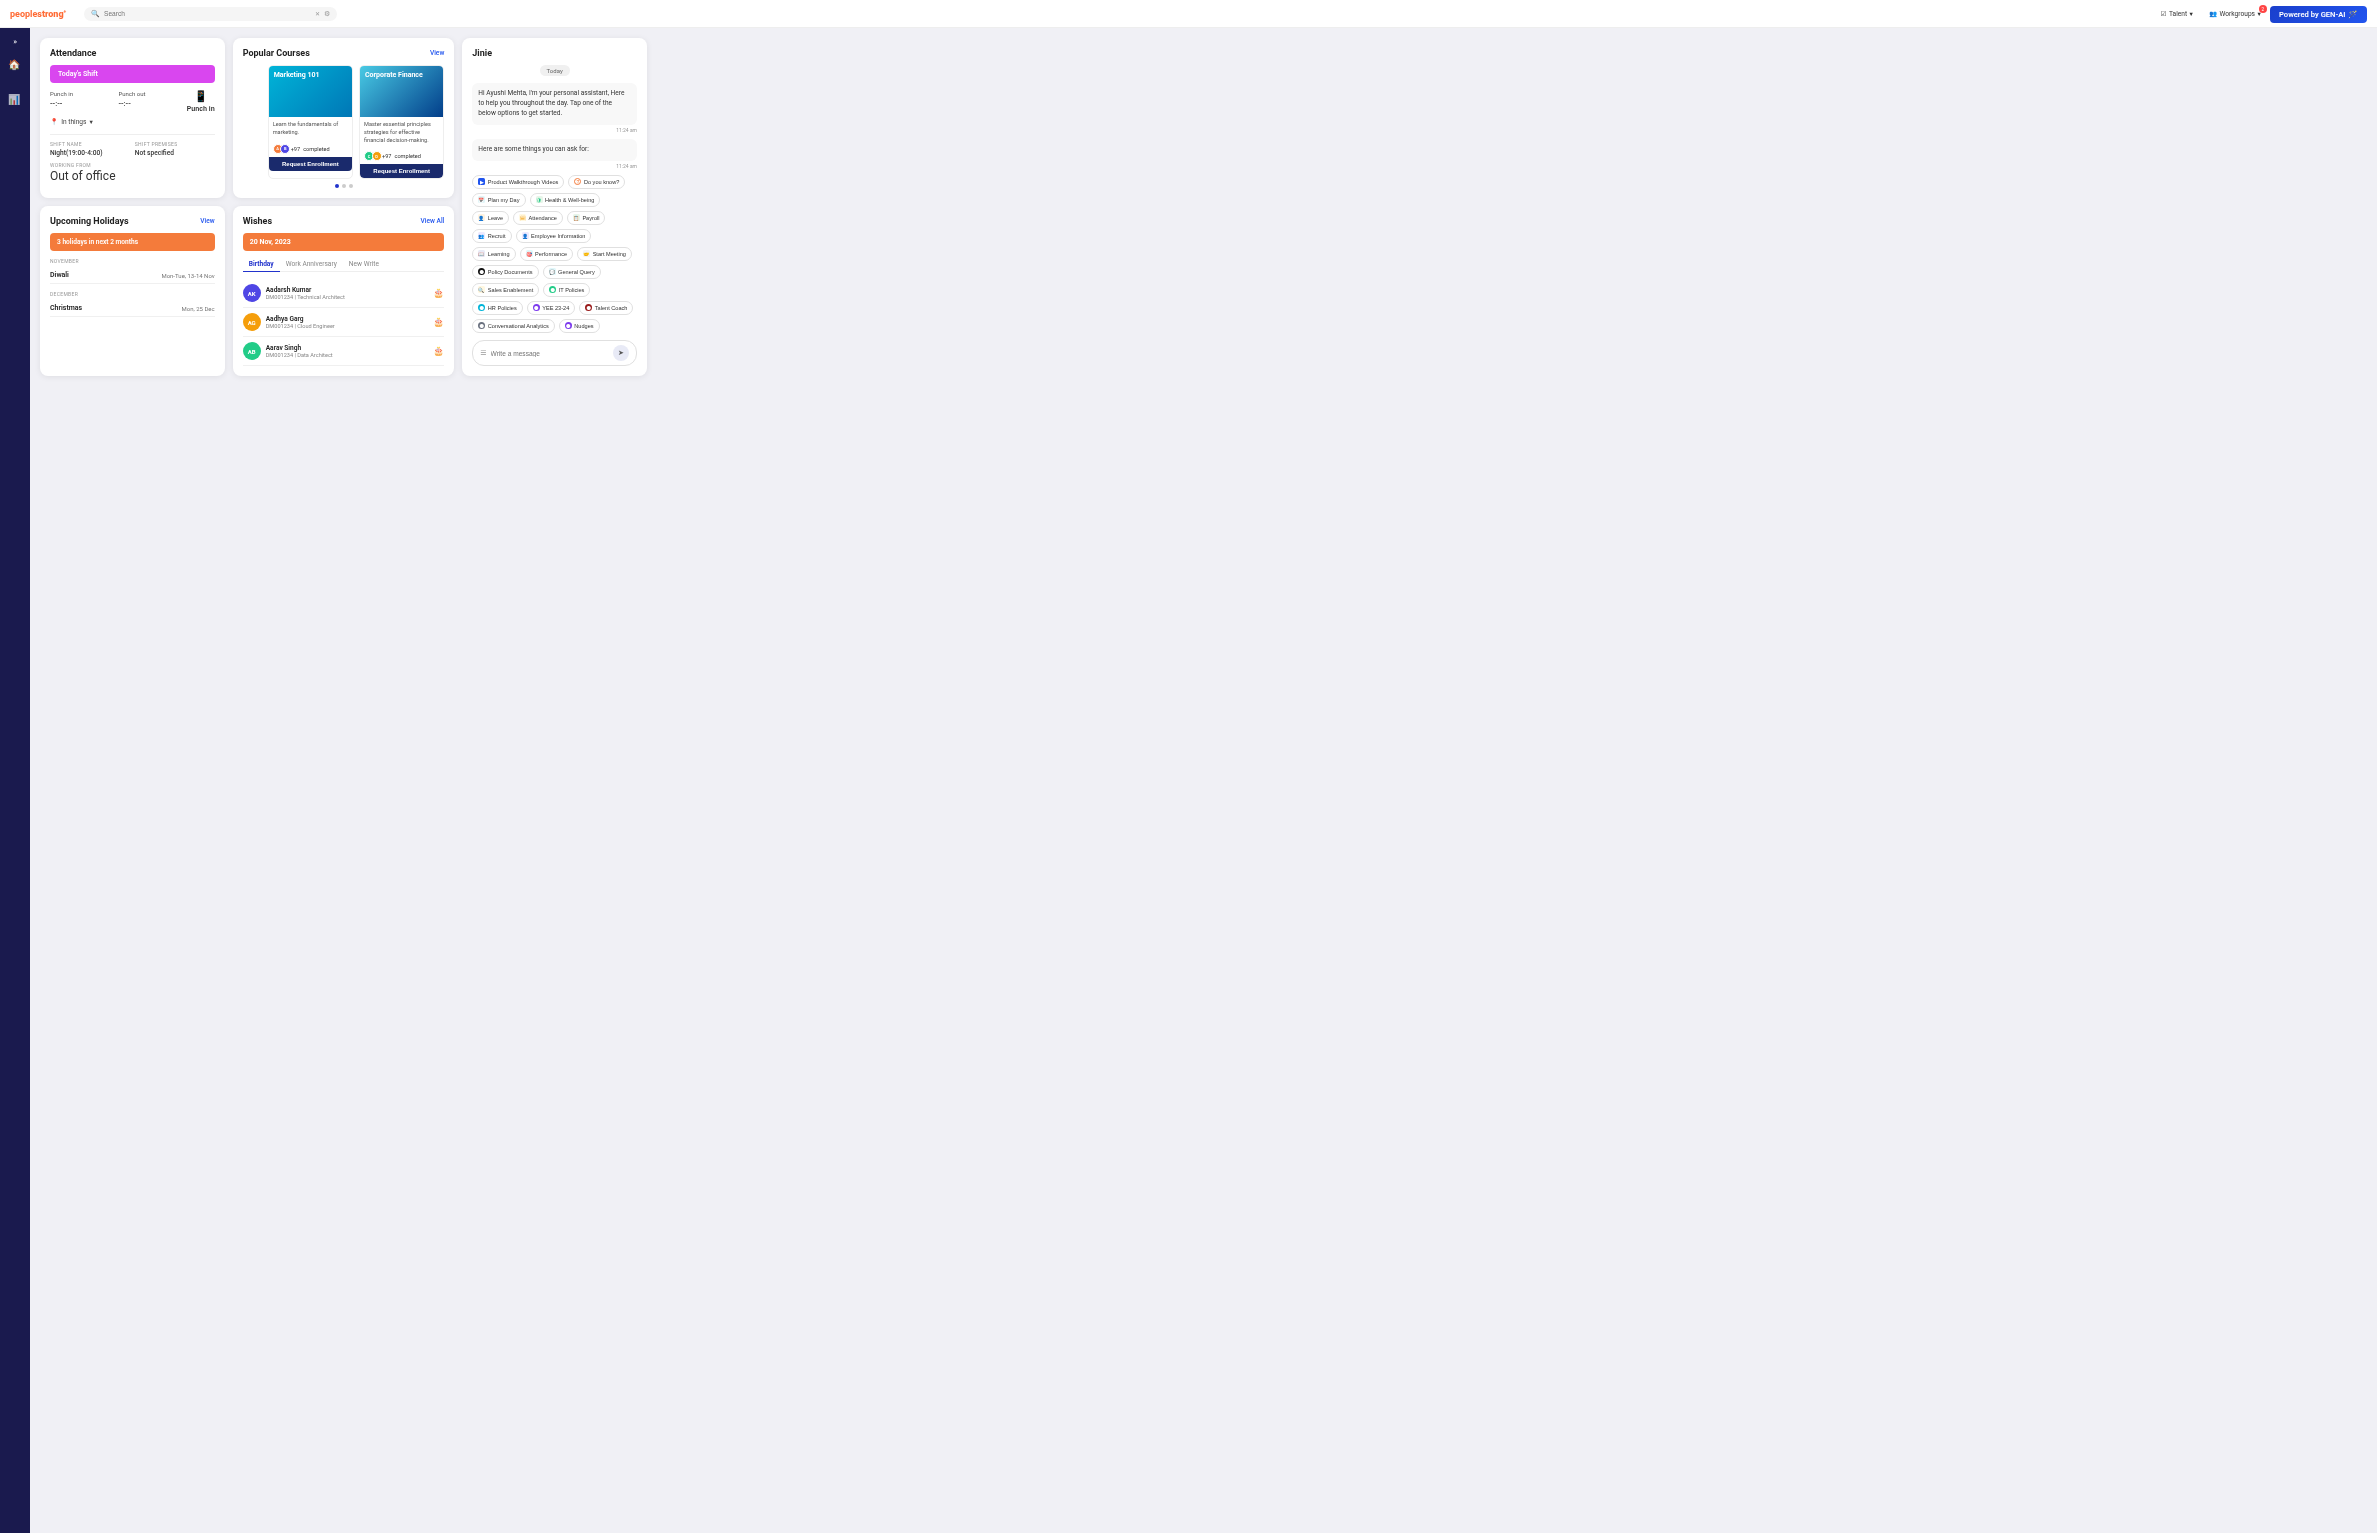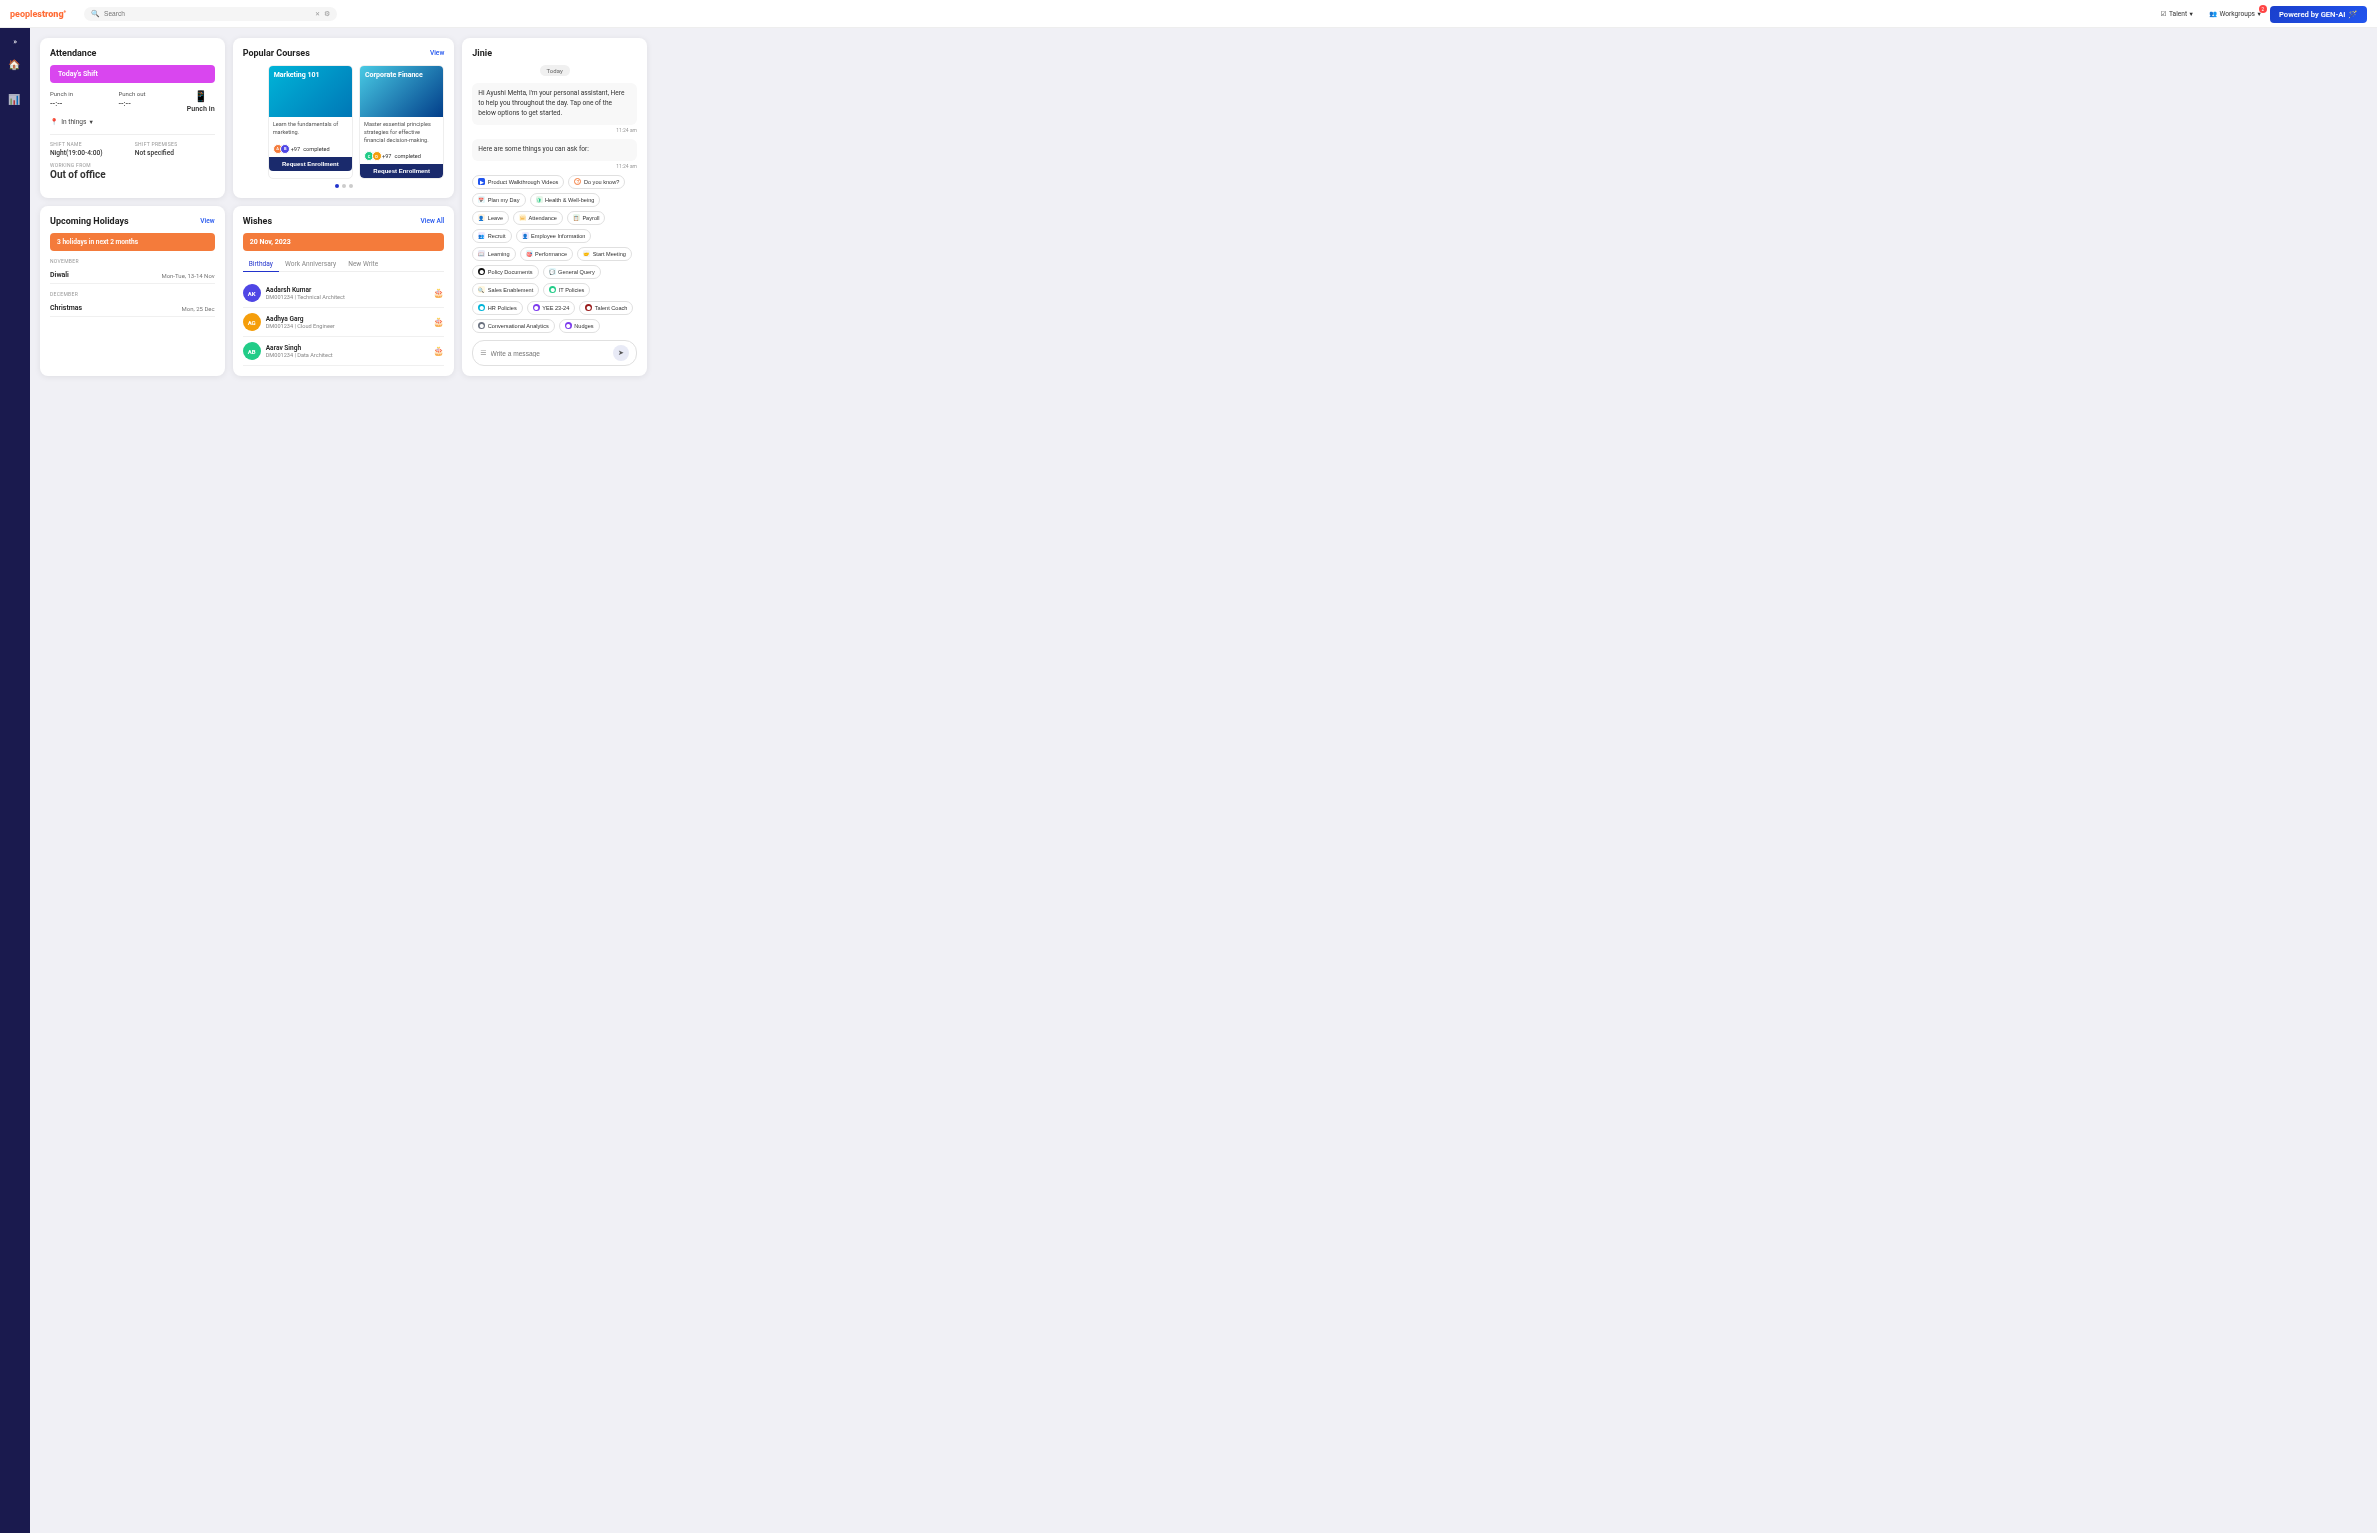--- a/index.html
+++ b/index.html
@@ -250,21 +250,21 @@
     }
     .shift-value { font-size: 6.6px; color: #333; font-weight: 500; }
     .shift-label2 {
       font-size: 5px;
       color: #999;
       text-transform: uppercase;
       letter-spacing: 0.3px;
       margin-bottom: 1.5px;
       margin-top: 5px;
     }
-    .shift-value2 { font-size: 10px; color: #333; font-weight: 700; }
+    .shift-value2 { font-size: 12px; color: #333; font-weight: 400; }
 
     
     .courses-card {
       grid-column: 2;
       grid-row: 1;
     }
     .card-header {
       display: flex;
       align-items: center;
       justify-content: space-between;
@@ -505,21 +505,21 @@
       padding: 3px 6px;
       font-size: 6.6px;
       color: #888;
       cursor: pointer;
       border-bottom: 1px solid transparent;
       margin-bottom: -1px;
     }
     .wishes-tab.active {
       color: #2233cc;
       border-bottom-color: #2233cc;
-      font-weight: 400;
+      font-weight: 700;
     }
     .wish-item {
       display: flex;
       align-items: center;
       gap: 5px;
       padding: 5px 0;
       border-bottom: 0.5px solid #f0f0f0;
     }
     .wish-avatar {
       width: 18px;

